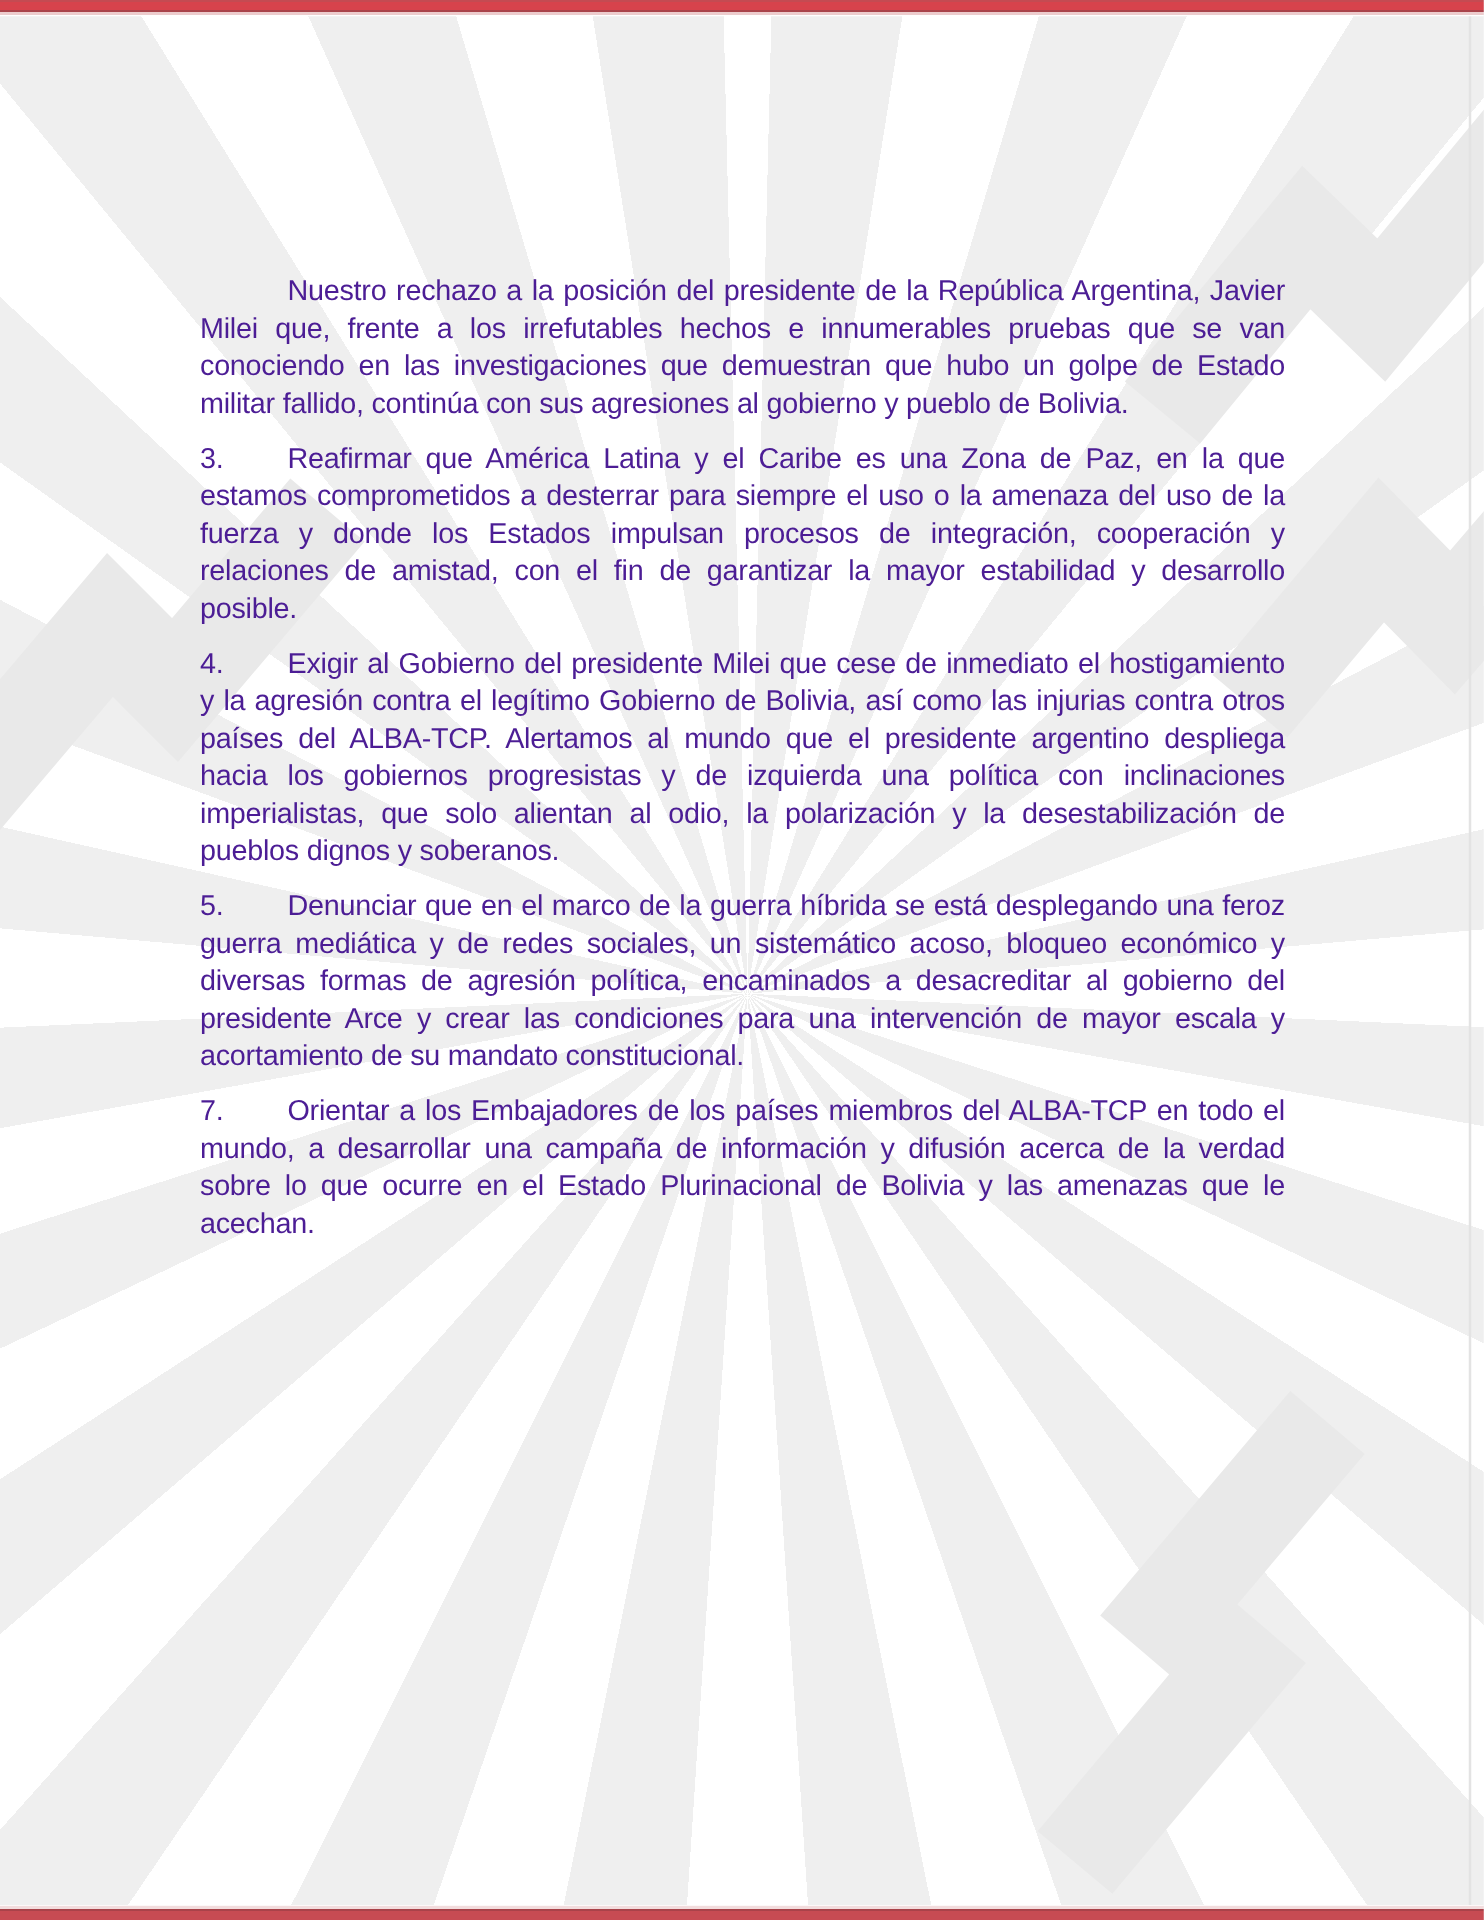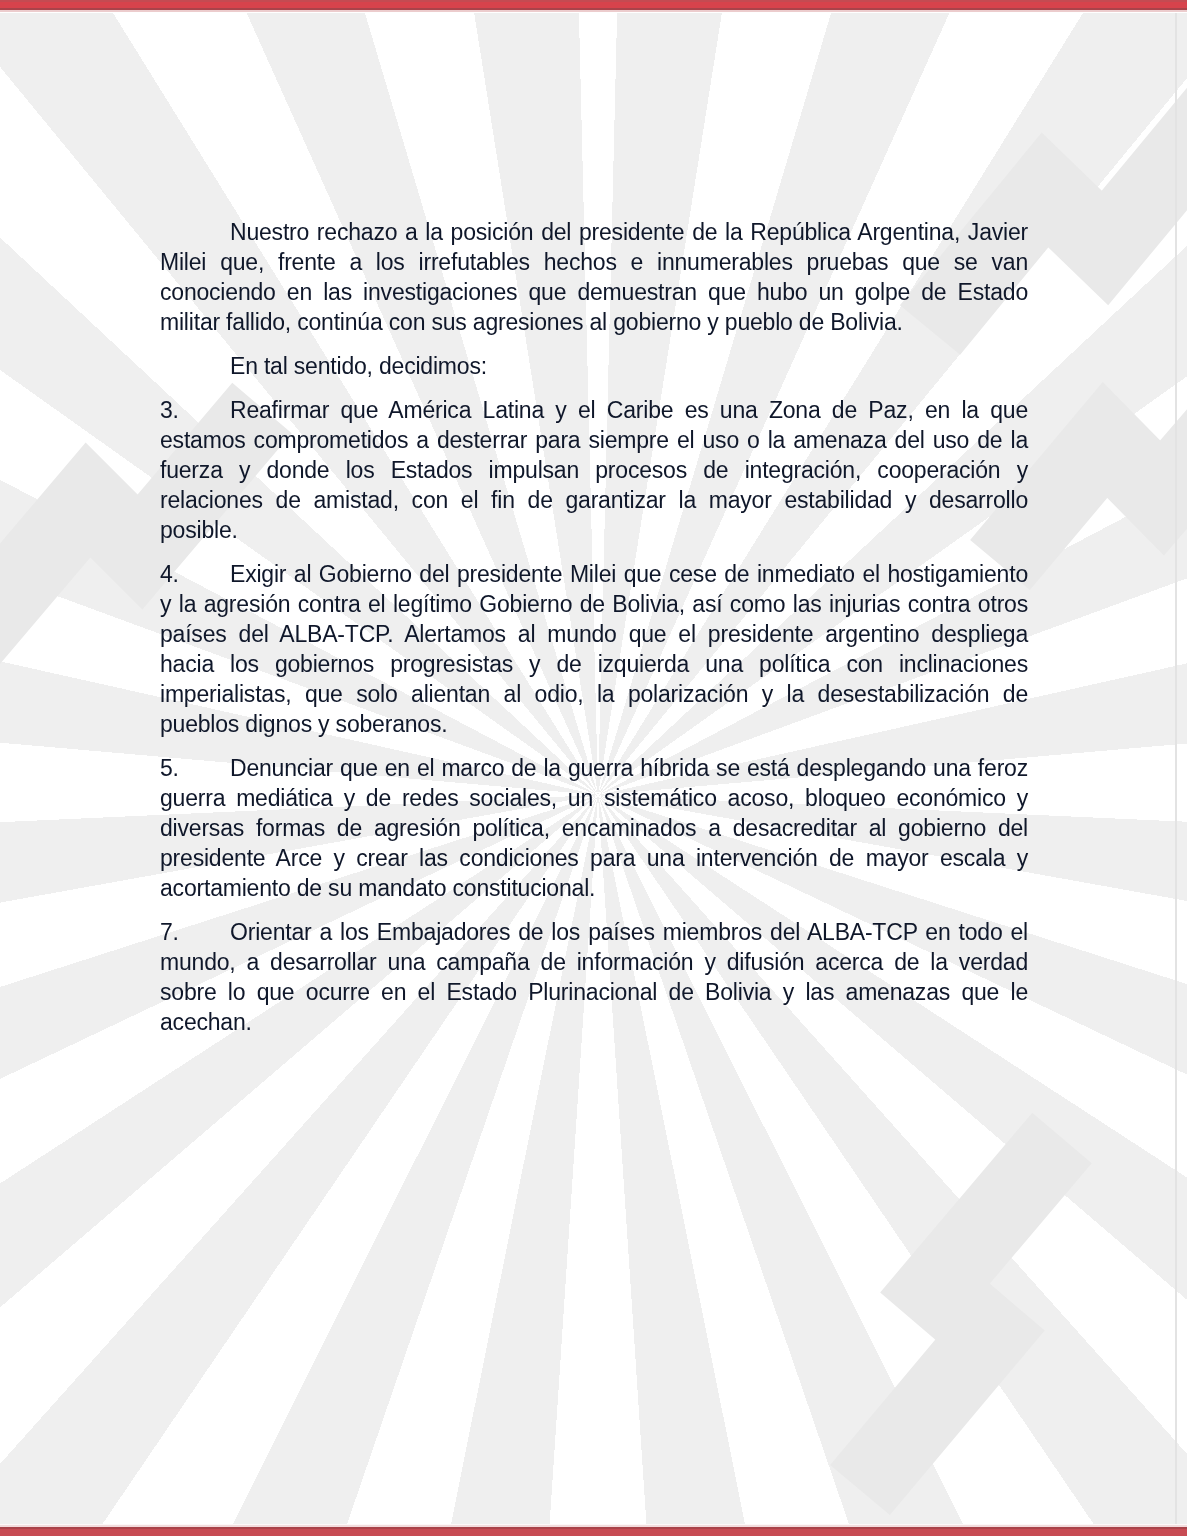--- a/index.html
+++ b/index.html
@@ -35,21 +35,21 @@
     bottom:0;height:12px;
     background:linear-gradient(to top,
       #c74b53 0,#c74b53 7px,
       #a9434a 7px,#a9434a 9px,
       #f2dcdd 9px,#f2dcdd 11px,
       #fdf8f8 11px);
   }
   .content{
     position:absolute;left:160px;top:217px;width:868px;
     font-size:23px;line-height:30px;letter-spacing:-0.2px;
-    color:#0f172a;text-align:justify;
+    color:#4c1d95;text-align:justify;
   }
   .content p{margin:0 0 14px 0;}
   .indent{text-indent:70px;}
   .item .num{display:inline-block;width:70px;text-indent:0;}
 </style>
 </head>
 <body>
 
 <div class="page">
 
@@ -62,21 +62,20 @@
     <path d="M 860 1490 L 990 1335 L 935 1288 L 1062 1138"></path>
   </svg>
 
   <div class="edge-line"></div>
 
   <div class="bar top"></div>
   <div class="bar bottom"></div>
 
   <div class="content">
     <p class="indent">Nuestro rechazo a la posición del presidente de la República Argentina, Javier Milei que, frente a los irrefutables hechos e innumerables pruebas que se van conociendo en las investigaciones que demuestran que hubo un golpe de Estado militar fallido, continúa con sus agresiones al gobierno y pueblo de Bolivia.</p>
-    <p class="indent">En tal sentido, decidimos:</p>
 
     <p class="item"><span class="num">3.</span><span>Reafirmar que América Latina y el Caribe es una Zona de Paz, en la que estamos comprometidos a desterrar para siempre el uso o la amenaza del uso de la fuerza y donde los Estados impulsan procesos de integración, cooperación y relaciones de amistad, con el fin de garantizar la mayor estabilidad y desarrollo posible.</span></p>
     <p class="item"><span class="num">4.</span><span>Exigir al Gobierno del presidente Milei que cese de inmediato el hostigamiento y la agresión contra el legítimo Gobierno de Bolivia, así como las injurias contra otros países del ALBA-TCP. Alertamos al mundo que el presidente argentino despliega hacia los gobiernos progresistas y de izquierda una política con inclinaciones imperialistas, que solo alientan al odio, la polarización y la desestabilización de pueblos dignos y soberanos.</span></p>
     <p class="item"><span class="num">5.</span><span>Denunciar que en el marco de la guerra híbrida se está desplegando una feroz guerra mediática y de redes sociales, un sistemático acoso, bloqueo económico y diversas formas de agresión política, encaminados a desacreditar al gobierno del presidente Arce y crear las condiciones para una intervención de mayor escala y acortamiento de su mandato constitucional.</span></p>
     <p class="item"><span class="num">7.</span><span>Orientar a los Embajadores de los países miembros del ALBA-TCP en todo el mundo, a desarrollar una campaña de información y difusión acerca de la verdad sobre lo que ocurre en el Estado Plurinacional de Bolivia y las amenazas que le acechan.</span></p>
   </div>
 
 </div>
 
 </body></html>

